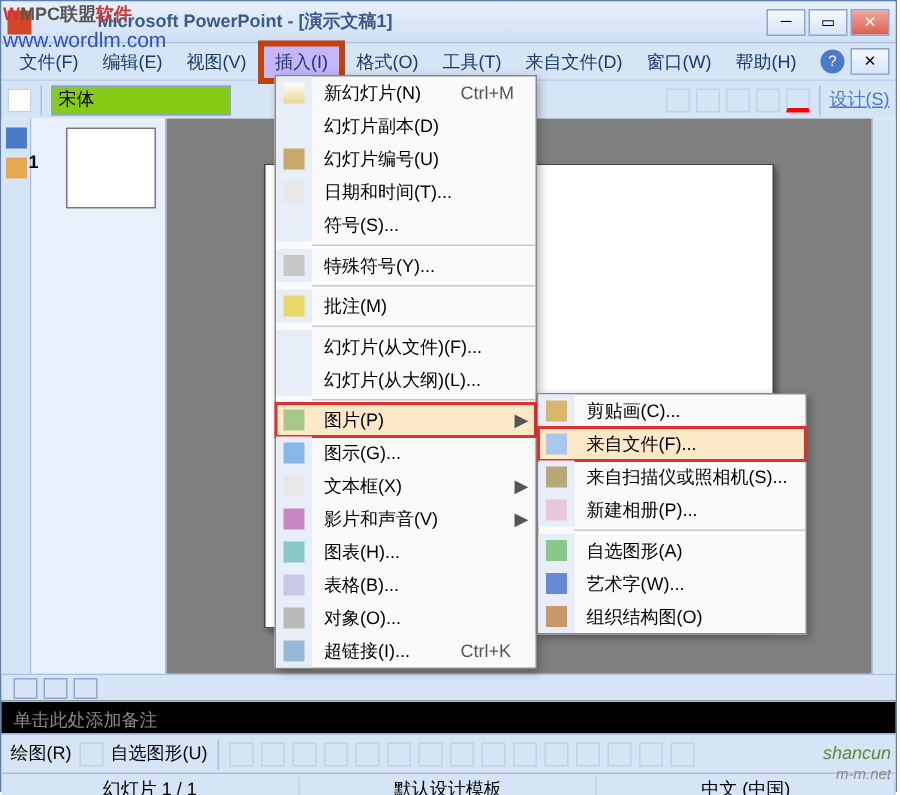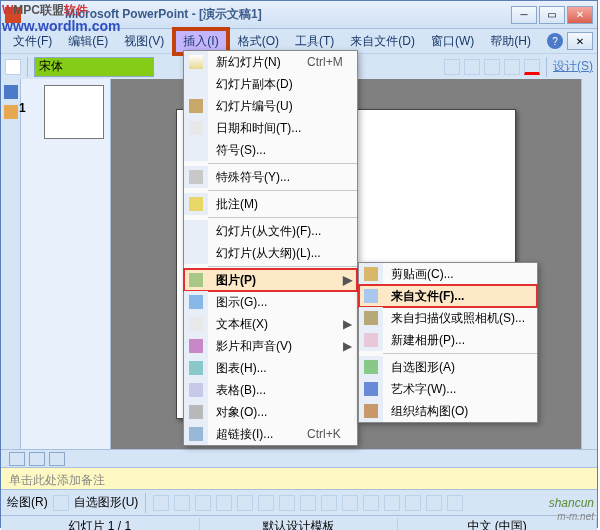--- a/index.html
+++ b/index.html
@@ -21,41 +21,41 @@
 .divider { width:1px; height:20px; background:#a8c0dd; margin:0 2px; }
 .workspace { display:flex; height: 370px; background:#fff; }
 .left-rail { width: 20px; background:#d6e5f5; border-right:1px solid #a8c0dd; display:flex; flex-direction:column; align-items:center; padding-top:6px; gap:6px; }
 .rail-ico { width:14px; height:14px; background:#4a7ac8; }
 .slide-panel { width: 90px; background:#e8f0fb; border-right:1px solid #a8c0dd; padding:6px; }
 .slide-thumb { width: 72px; height: 54px; background:#fff; border:1px solid #777; margin-left:10px; }
 .slide-num { position: relative; left:-8px; top:16px; font-weight:bold; }
 .editor { flex:1; background:#808080; position:relative; display:flex; align-items:center; justify-content:center; }
 .slide-canvas { width: 340px; height: 310px; background:#fff; border:1px solid #444; box-shadow: 2px 2px 4px rgba(0,0,0,.4); }
 .scrollbar-v { width:16px; background:#d6e5f5; border-left:1px solid #a8c0dd; }
-.notes { height: 22px; background:#fef9c3; border-top:1px solid #a8c0dd; padding:4px 8px; color:#888; }
+.notes { height: 22px; background:#000000; border-top:1px solid #a8c0dd; padding:4px 8px; color:#888; }
 .view-buttons { height:18px; background:#d6e5f5; display:flex; align-items:center; padding:0 8px; gap:4px; border-top:1px solid #a8c0dd; }
 .vb { width:16px; height:14px; border:1px solid #8ba8cc; }
 .toolbar-bottom { height: 26px; background:#d6e5f5; display:flex; align-items:center; padding:0 6px; gap:5px; border-top:1px solid #a8c0dd; }
 .statusbar { height: 22px; background:#d6e5f5; display:flex; align-items:center; border-top:1px solid #a8c0dd; }
 .status-cell { flex:1; padding:0 8px; border-right:1px solid #bcd1ea; text-align:center; }
 .dropdown { position:absolute; top:50px; left:183px; width:175px; background:#fafafa; border:1px solid #8a8a8a; box-shadow:2px 2px 6px rgba(0,0,0,.3); z-index:10; }
 .dd-row { height:22px; display:flex; align-items:center; position:relative; }
 .dd-iconcol { width:24px; height:100%; background:#e8eef7; display:flex; align-items:center; justify-content:center; }
 .dd-ico { width:14px; height:14px; }
 .dd-label { flex:1; padding:0 8px; }
 .dd-short { width:50px; color:#555; text-align:left; }
 .dd-arrow { width:14px; color:#555; }
 .dd-sep { height:1px; background:#c8c8c8; margin:2px 0 2px 24px; }
 .dd-row.highlighted { background:#fde8c8; }
 .dd-row.highlighted .dd-iconcol { background:#fde8c8; }
-.dd-row.redbox { outline:2px solid #e03030; outline-offset:-1px;font-weight:bold; }
+.dd-row.redbox { outline:2px solid #e03030; outline-offset:-1px; }
 .submenu { position:absolute; top:262px; left:358px; width:180px; background:#fafafa; border:1px solid #8a8a8a; box-shadow:2px 2px 6px rgba(0,0,0,.3); z-index:11; }
 .watermark1 { position:absolute; top:0; left:2px; z-index:50; font-size:16px; font-weight:bold; pointer-events:none; }
 .watermark1 span { color:#d03838; }
-.watermark2 { position:absolute; top:18px; left:2px; z-index:50; font-size:14px; color:#3050c0; font-weight:bold; pointer-events:none; }
+.watermark2 { position:absolute; top:18px; left:2px; z-index:50; font-size:14px; color:#3050c0; font-weight:normal; pointer-events:none; }
 .watermark3 { position:absolute; bottom:8px; right:6px; z-index:50; color:#5a8a3a; font-size:16px; font-style:italic; pointer-events:none; }
 .watermark3 .sm { font-size:10px; color:#888; display:block; text-align:right; }
 .ico-new{background:linear-gradient(#fff,#e8d890);} .ico-clip{background:#d8b868;} .ico-file{background:#a8c8f0;} .ico-scan{background:#b8a878;} .ico-album{background:#e8c8d8;} .ico-shape{background:#88c888;} .ico-art{background:#6888d8;} .ico-org{background:#c89868;}
 .ico-num{background:#c8a868;} .ico-date{background:#e8e8e8;} .ico-sym{background:#c8c8c8;} .ico-note{background:#e8d868;} .ico-pic{background:#a8c888;} .ico-dia{background:#88b8e8;} .ico-txt{background:#e8e8e8;} .ico-mov{background:#c888c8;} .ico-chart{background:#88c8c8;} .ico-tbl{background:#c8c8e8;} .ico-obj{background:#b8b8b8;} .ico-link{background:#98b8d8;}
 </style>
 </head>
 <body>
 
 <div class="window">
 

